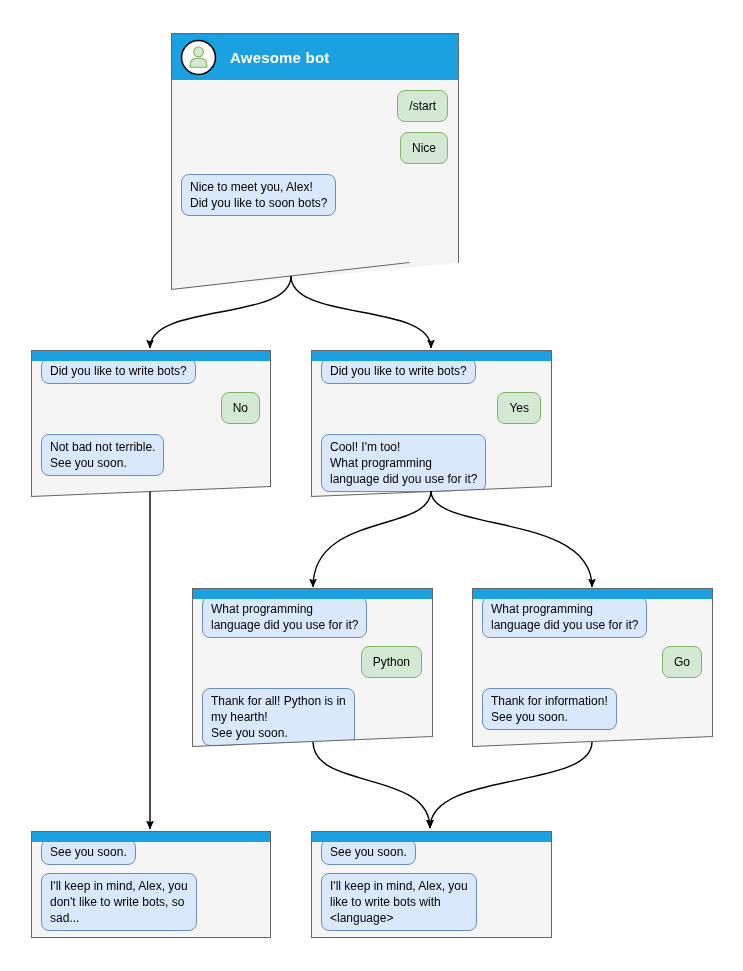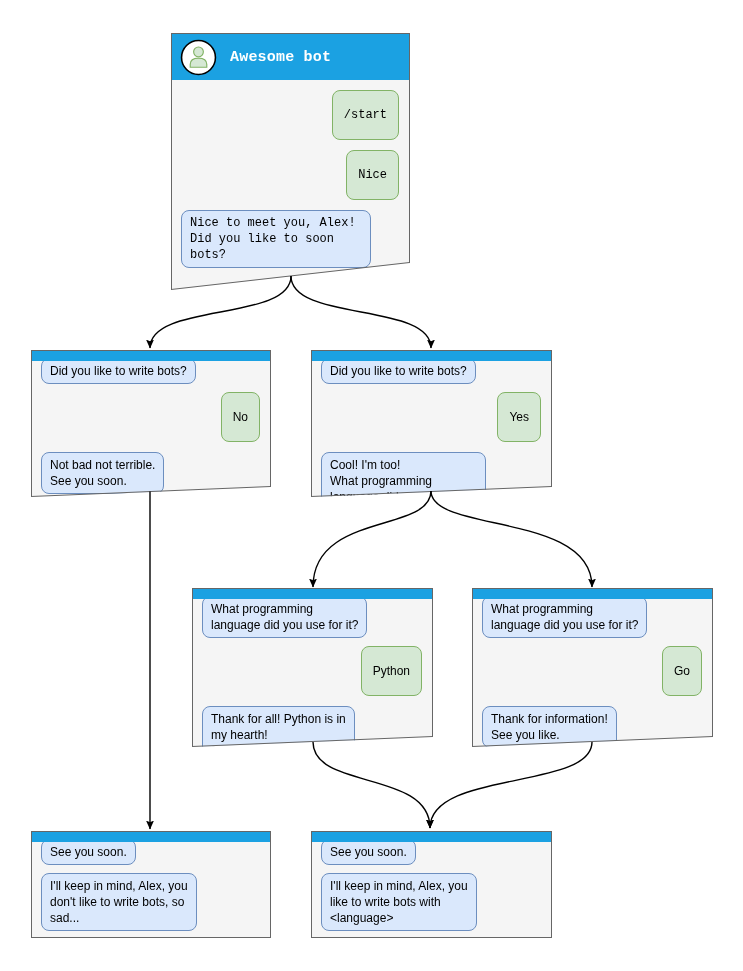--- a/index.html
+++ b/index.html
@@ -16,34 +16,34 @@
   .title { color:#ffffff; font-weight:bold; font-size:15px; letter-spacing:0.2px; }
   .avatar { width:37px; height:37px; flex:0 0 auto; display:block; }
 
   .body { position:relative; z-index:1; display:flex; flex-direction:column; align-items:flex-start; padding:0 10px 0 9px; }
   .body.under-main { margin-top:46px; padding-top:10px; }
   .body.under-mini { margin-top:10px; }
 
   .bubble { border-radius:8px; font-size:12px; line-height:16px; color:#000;
             white-space:pre-line; width:fit-content; max-width:190px; box-sizing:border-box; }
   .bubble.bot  { background:#dae8fc; border:1px solid #6c8ebf; align-self:flex-start; padding:4px 8px; }
-  .bubble.user { background:#d5e8d4; border:1px solid #82b366; align-self:flex-end; padding:16px 11px; }
+  .bubble.user { background:#d5e8d4; border:1px solid #82b366; align-self:flex-end; padding:7px 11px; }
   .tucked { margin-top:-3px; }
   .mb8  { margin-bottom:8px; }
   .mb10 { margin-bottom:10px; }
 
   
   .overlay { position:absolute; left:0; top:0; z-index:6; pointer-events:none; }
 </style>
 </head>
 <body>
 
 <div class="canvas">
 
-  <div class="window slant" style="left:171px; top:33px; width:239px; height:257px;font-family:Liberation Mono, monospace; --cut:230px;">
+  <div class="window slant" style="left:171px; top:33px; width:288px; height:257px; --cut:230px;">
     <div class="titlebar main">
       <svg class="avatar" viewBox="0 0 38 38" aria-hidden="true">
         <circle cx="19" cy="19" r="17.4" fill="#ffffff" stroke="#000000" stroke-width="1.6"></circle>
         <circle cx="19" cy="13.2" r="5" fill="#d5e8d4" stroke="#82b366" stroke-width="1.2"></circle>
         <path d="M10.5 29 L10.5 26 Q10.5 19.6 19 19.6 Q27.5 19.6 27.5 26 L27.5 29 Z" fill="#d5e8d4" stroke="#82b366" stroke-width="1.2"></path>
       </svg>
       <span class="title">Awesome bot</span>
     </div>
     <div class="body under-main">
       <div class="bubble user mb10">/start</div>
@@ -86,21 +86,21 @@
     </div>
   </div>
 
   <div class="window slant" style="left:472px; top:588px; width:241px; height:159px; --cut:149px;">
     <div class="titlebar mini"></div>
     <div class="body under-mini">
       <div class="bubble bot tucked mb8">What programming
 language did you use for it?</div>
       <div class="bubble user mb10">Go</div>
       <div class="bubble bot">Thank for information!
-See you like.</div>
+See you soon.</div>
     </div>
   </div>
 
   <div class="window" style="left:31px; top:831px; width:240px; height:107px;">
     <div class="titlebar mini"></div>
     <div class="body under-mini">
       <div class="bubble bot tucked mb8">See you soon.</div>
       <div class="bubble bot">I'll keep in mind, Alex, you
 don't like to write bots, so
 sad...</div>

